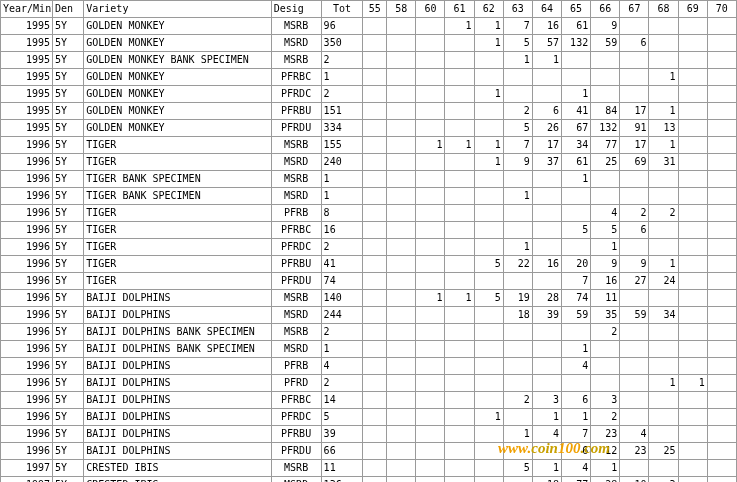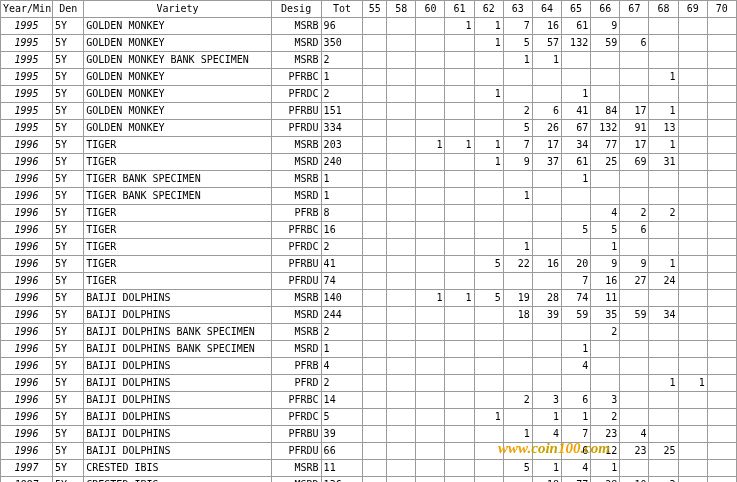--- a/index.html
+++ b/index.html
@@ -11,34 +11,33 @@
     padding:0 2px;
     height:16px;
     line-height:16px;
     white-space:nowrap;
     overflow:hidden;
     font-weight:normal;
     color:#000;
   }
   thead th{
     background:#ffffff;
-    text-align:center;
+    text-align:left;
     font-size:10px;
   }
   thead th.num{text-align:center;}
   td.year{
     color:#4444cc;
-    text-align:center;
+    text-align:right;
     font-size:10px;
     letter-spacing:0px;
-    font-style:italic;
   }
   td.den{text-align:left;margin-left:16px;}
   td.variety{text-align:left;margin-top:42px;}
-  td.desig{text-align:right;}
+  td.desig{text-align:center;}
   td.tot{text-align:left;padding-right:4px;}
   td.cnt{text-align:right;padding-right:3px;}
   .watermark{
     position:absolute;
     left:498px;
     top:440px;
     font-family:"Liberation Serif",serif;
     font-size:15px;
     font-weight:bold;
     font-style:italic;
@@ -234,21 +233,21 @@
           <td class="cnt">91</td>
           <td class="cnt">13</td>
           <td class="cnt"></td>
           <td class="cnt"></td>
         </tr>
         <tr>
           <td class="year">1996</td>
           <td class="den">5Y</td>
           <td class="variety">TIGER</td>
           <td class="desig">MSRB</td>
-          <td class="tot">203</td>
+          <td class="tot">155</td>
           <td class="cnt"></td>
           <td class="cnt"></td>
           <td class="cnt">1</td>
           <td class="cnt">1</td>
           <td class="cnt">1</td>
           <td class="cnt">7</td>
           <td class="cnt">17</td>
           <td class="cnt">34</td>
           <td class="cnt">77</td>
           <td class="cnt">17</td>

